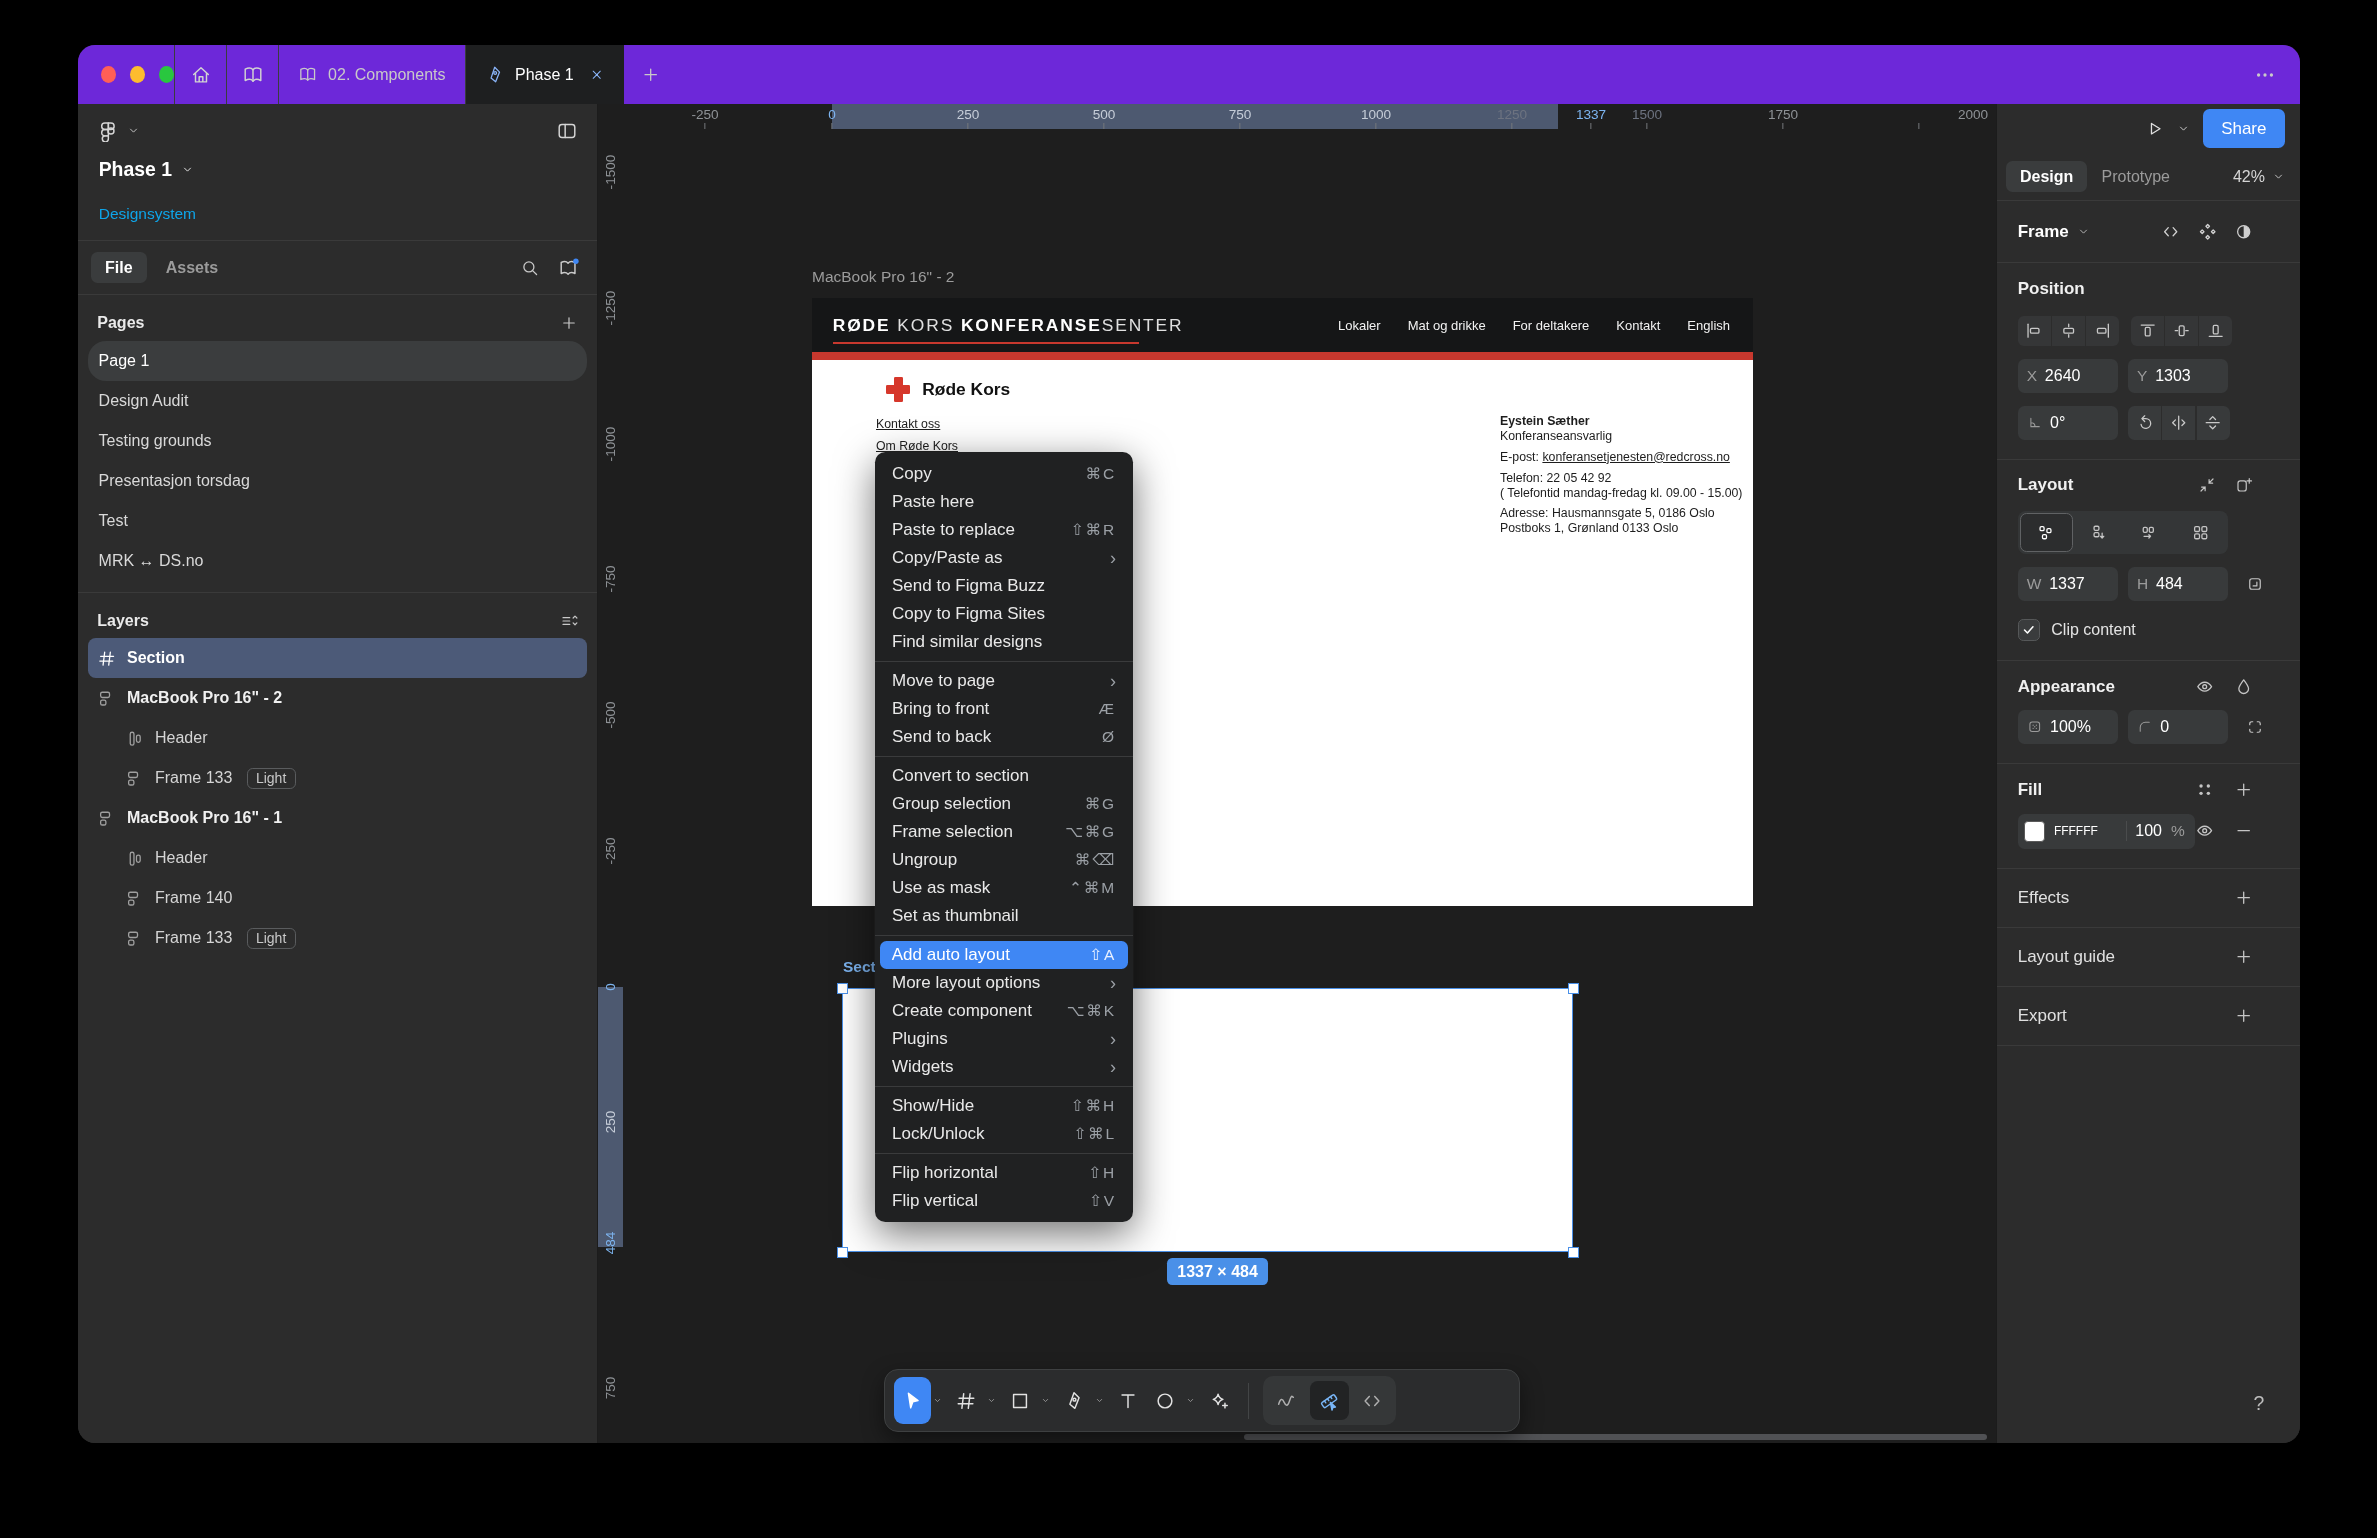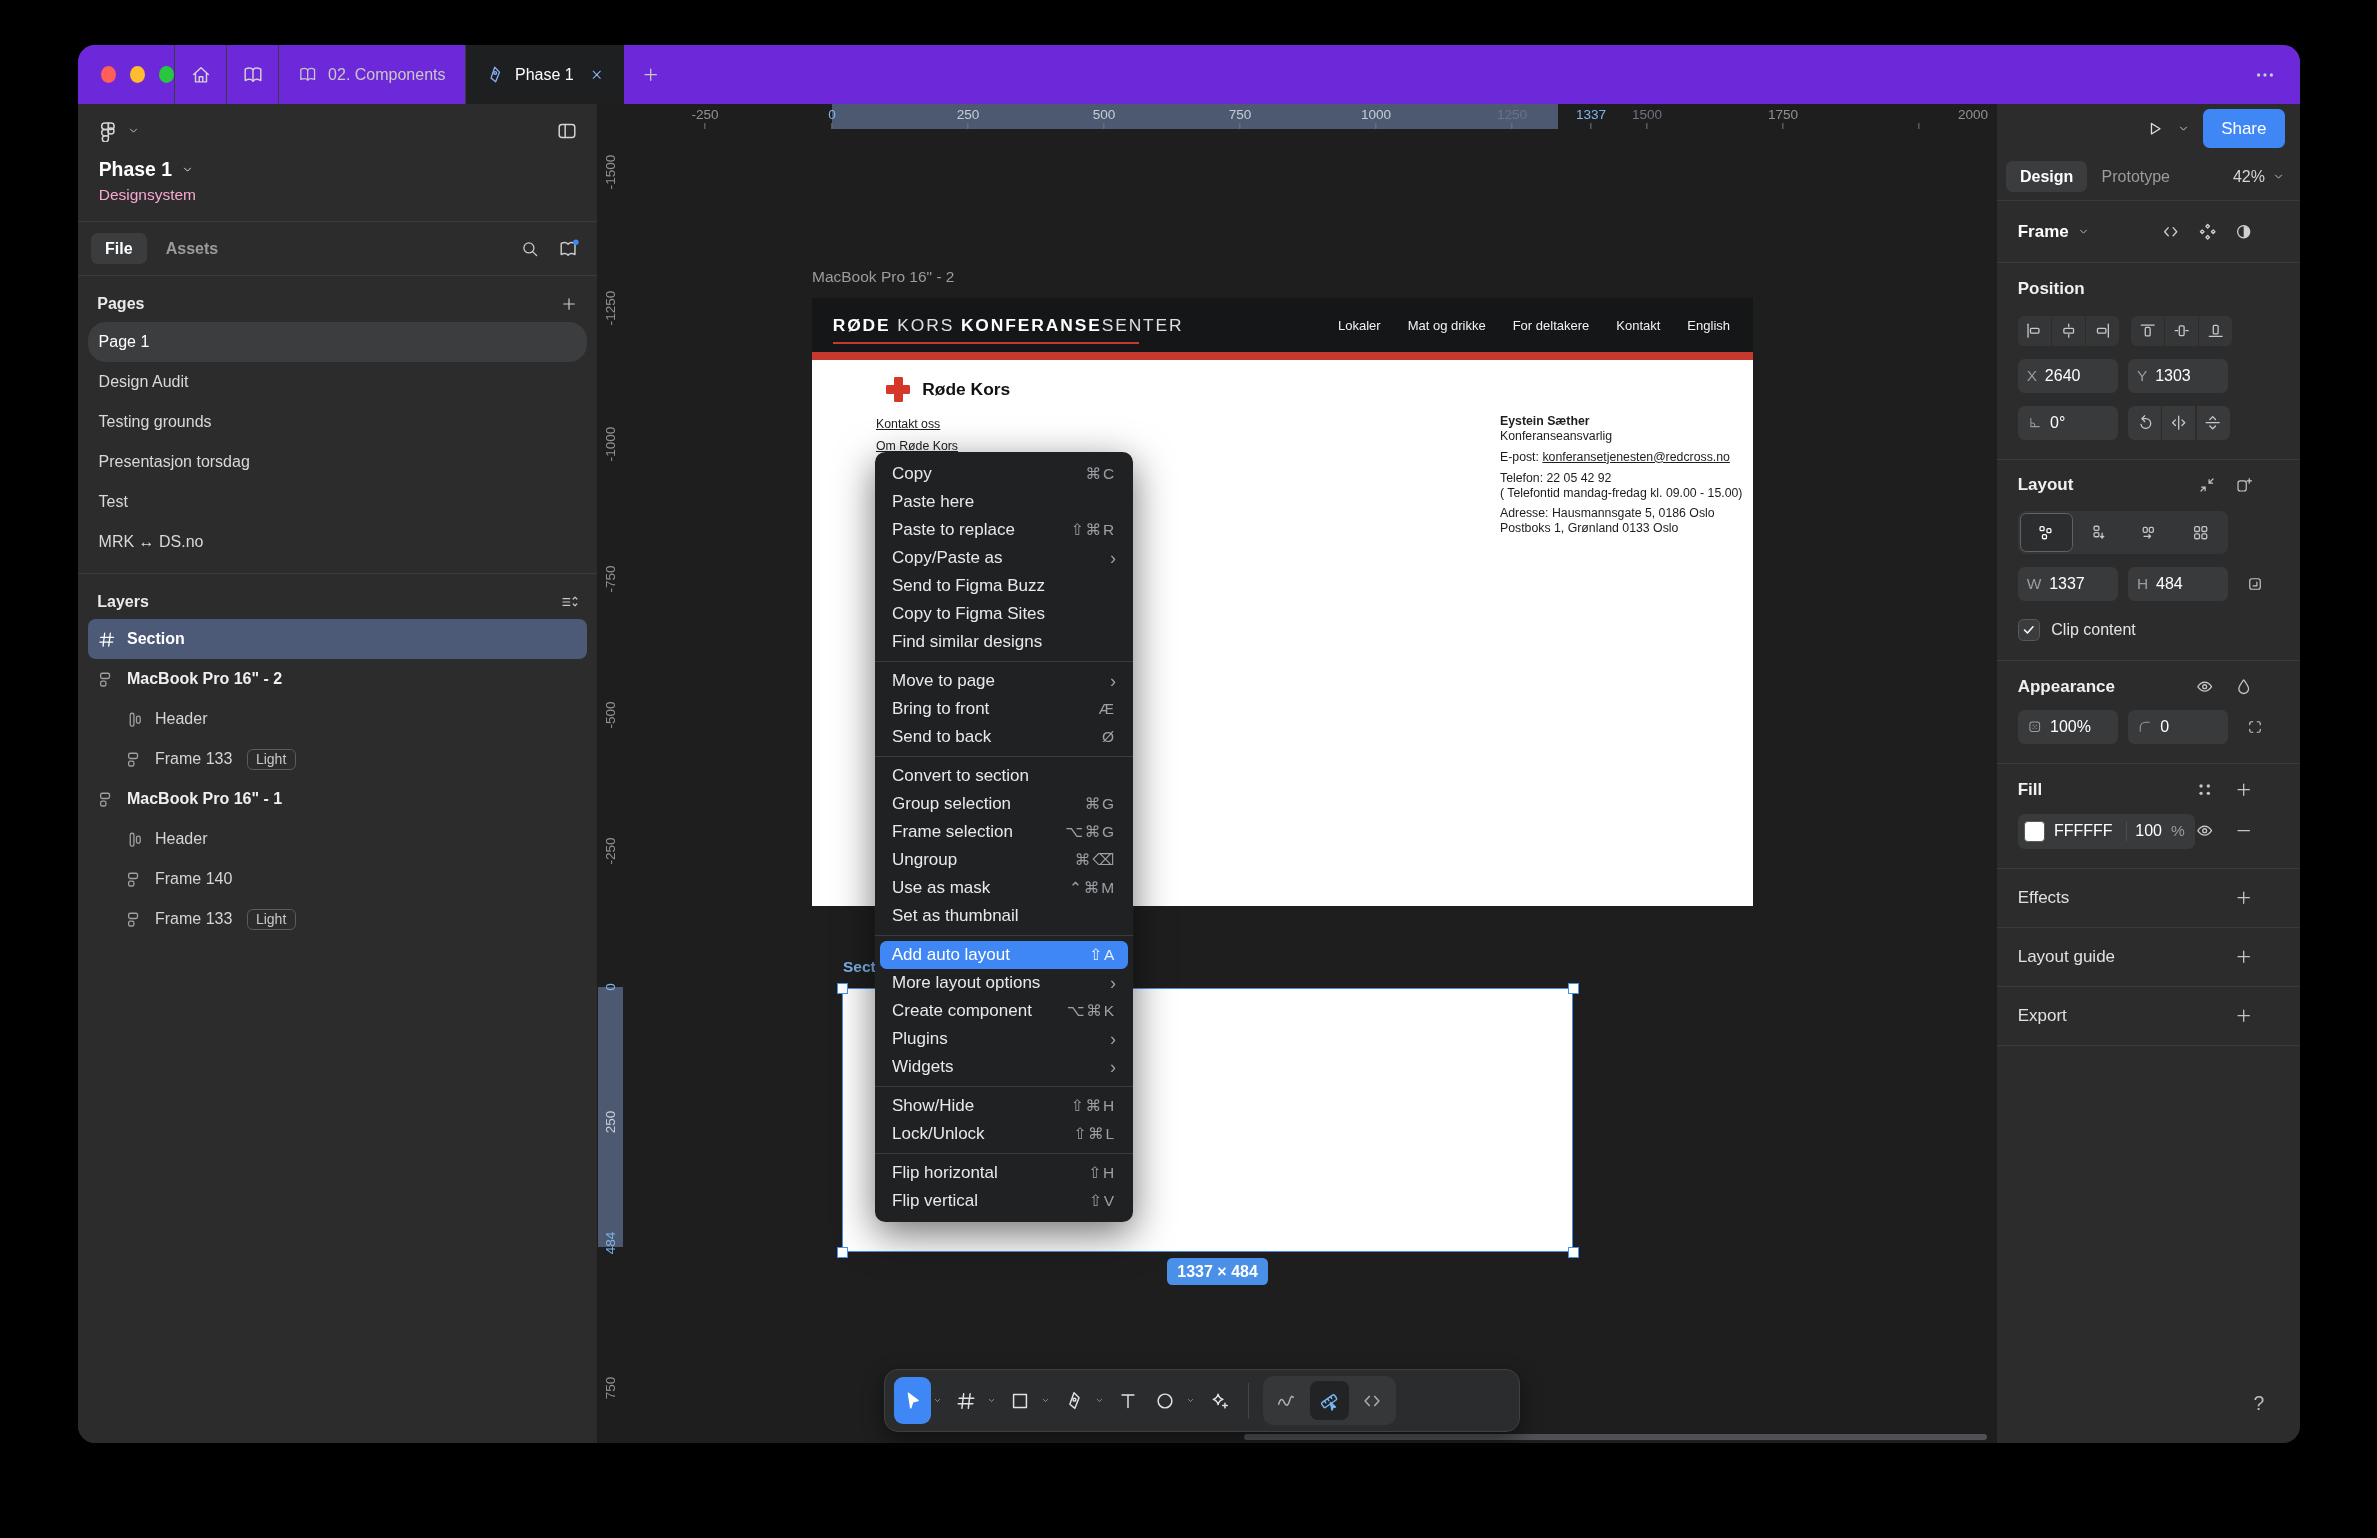--- a/index.html
+++ b/index.html
@@ -22,21 +22,21 @@
   .more{margin-left:auto;width:71px;display:flex;align-items:center;justify-content:center}
   
   #main{position:absolute;top:59px;left:0;right:0;bottom:0}
   #pl{position:absolute;left:0;top:0;bottom:0;width:520px;background:#2c2c2c;border-right:0.6px solid #1c1c1c;z-index:20;color:#d9d9d9}
   #pr{position:absolute;right:0;top:0;bottom:0;width:304px;background:#2c2c2c;border-left:0.6px solid #1c1c1c;z-index:20;color:#e6e6e6}
   #cv{position:absolute;left:520px;right:304px;top:0;bottom:0;background:#1e1e1e;overflow:hidden}
   
   .lp-top{height:53px;display:flex;align-items:center;padding:0 19.4px;color:#d5d5d5}
   .lp-title{padding:1.3px 20.7px 17px;border-bottom:0.6px solid #3a3a3a}
   .lp-name{font-size:19.4px;font-weight:600;color:#fff;display:flex;align-items:center;gap:9px}
-  .lp-sub{font-size:15.5px;color:#f9a8d4;margin-top:5px}
+  .lp-sub{font-size:15.5px;color:#0ea5e9;margin-top:24px}
   .lp-tabs{height:54px;border-bottom:0.6px solid #3a3a3a;display:flex;align-items:center;padding:0 13px;gap:5.2px;color:#9b9b9b}
   .pill{padding:6.5px 14px;border-radius:6.5px;font-size:16px;font-weight:600}
   .pill.on{background:#3a3c3d;color:#fff}
   .lp-sec{padding:10.3px 10.3px 11.6px;border-bottom:0.6px solid #3a3a3a}
   .lp-head{height:35px;display:flex;align-items:center;padding:0 9px;font-size:16px;font-weight:600;color:#eaeaea}
   .sp{flex:1}
   .pg{height:40px;display:flex;align-items:center;padding:0 10.3px;border-radius:18px;font-size:16px;color:#d9d9d9}
   .pg.sel{background:#3b3d3e;color:#fff}
   .ly{height:40px;display:flex;align-items:center;gap:10.3px;border-radius:7.8px;padding:0 9px;font-size:16px;color:#d5d5d5}
   .ly .ic{color:#a0a0a0}
@@ -123,21 +123,21 @@
   .btn3{width:33px;height:34px;background:#383a3b;display:flex;align-items:center;justify-content:center;color:#c9c9c9}
   .btngrp .btn3:first-child{border-radius:6.5px 0 0 6.5px}.btngrp .btn3:last-child{border-radius:0 6.5px 6.5px 0}
   .modes{margin-top:15.5px;width:210px;height:43px;background:#343637;border-radius:7.8px;display:flex;padding:1.9px}
   .mcell{flex:1;display:flex;align-items:center;justify-content:center;color:#c5c5c5}
   .mcell.on{border:1.3px solid #606264;background:#2c2d2e;border-radius:6.5px;color:#fff}
   .clip{display:flex;align-items:center;gap:11.6px;margin-top:18px;font-size:16px;color:#e4e4e4}
   .chk{width:22px;height:22px;border-radius:5.2px;background:#3a3c3d;border:1px solid #565859;display:flex;align-items:center;justify-content:center;color:#fff}
   .fillrow{display:flex;align-items:center;margin-top:14px}
   .fillfld{width:178px;height:35px;background:#383a3b;border-radius:6.5px;display:flex;align-items:center;padding:0 6.5px;gap:9px}
   .sw{width:20.7px;height:20.7px;border-radius:3.9px;background:#fff;border:0.6px solid #5a5a5a}
-  .hex{font-size:16px;color:#fff}
+  .hex{font-size:12px;color:#fff}
   .fdiv{width:0.6px;height:19.4px;background:#4a4c4d;margin-left:auto}
   .pct{font-size:16px;color:#fff}.pctu{font-size:15.5px;color:#9b9b9b;margin-right:3.9px}
   .fill-ri{margin-left:auto;display:flex;gap:19.4px;color:#c5c5c5;padding-right:26px}
   .simple{height:59px;display:flex;align-items:center;padding:0 20.7px;border-bottom:0.6px solid #3a3a3a;font-size:17px;color:#e0e0e0}
   .simple .ic{margin-left:auto;color:#c5c5c5;margin-right:26px}
   .help{position:absolute;right:26px;bottom:24.5px;width:30px;height:30px;display:flex;align-items:center;justify-content:center;color:#bdbdbd;font-size:19.4px}
 </style>
 </head>
 <body>
 

